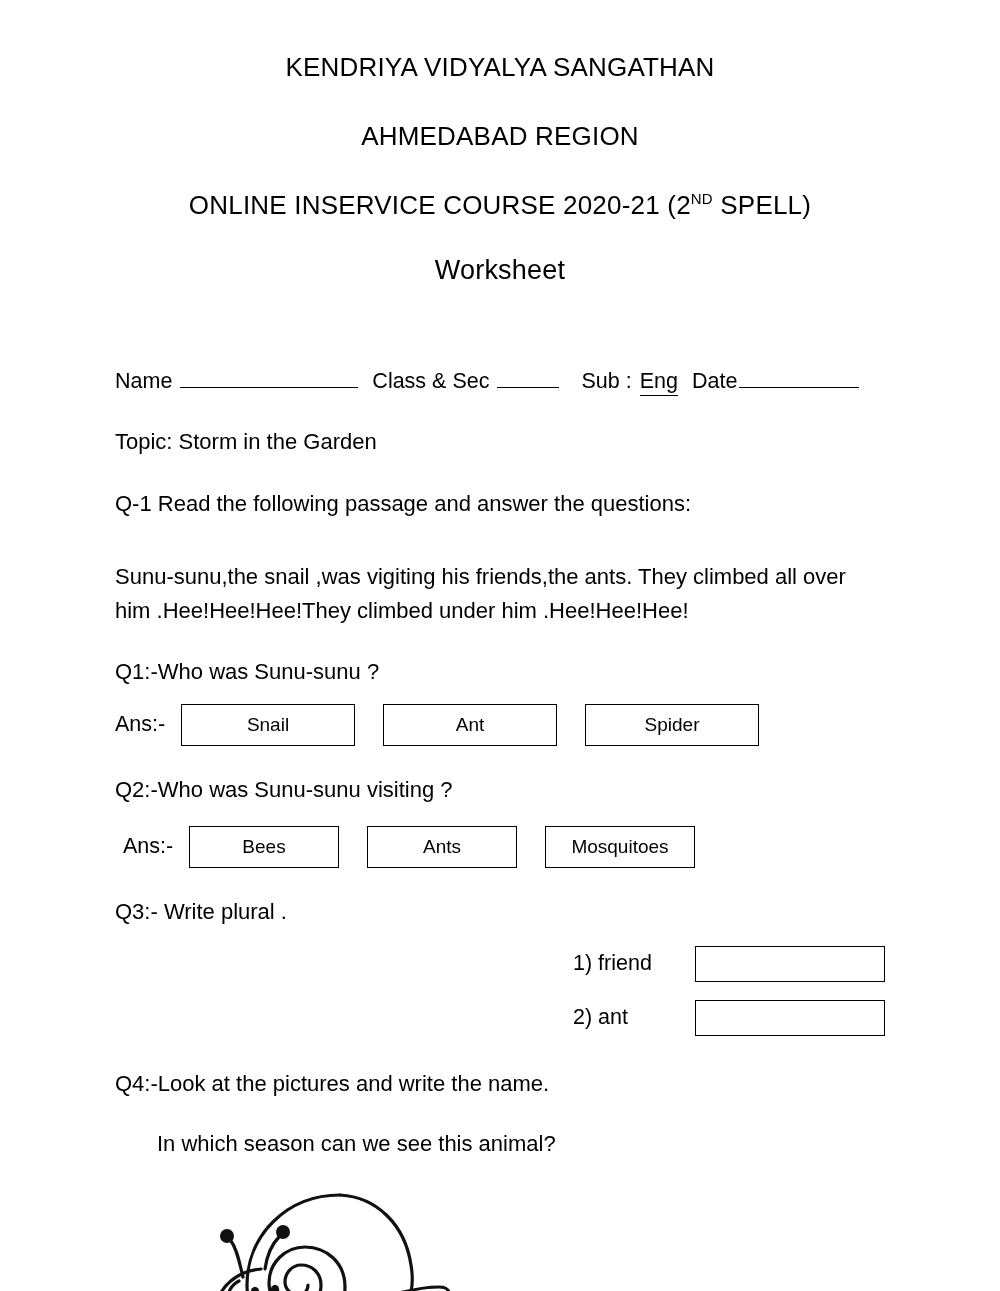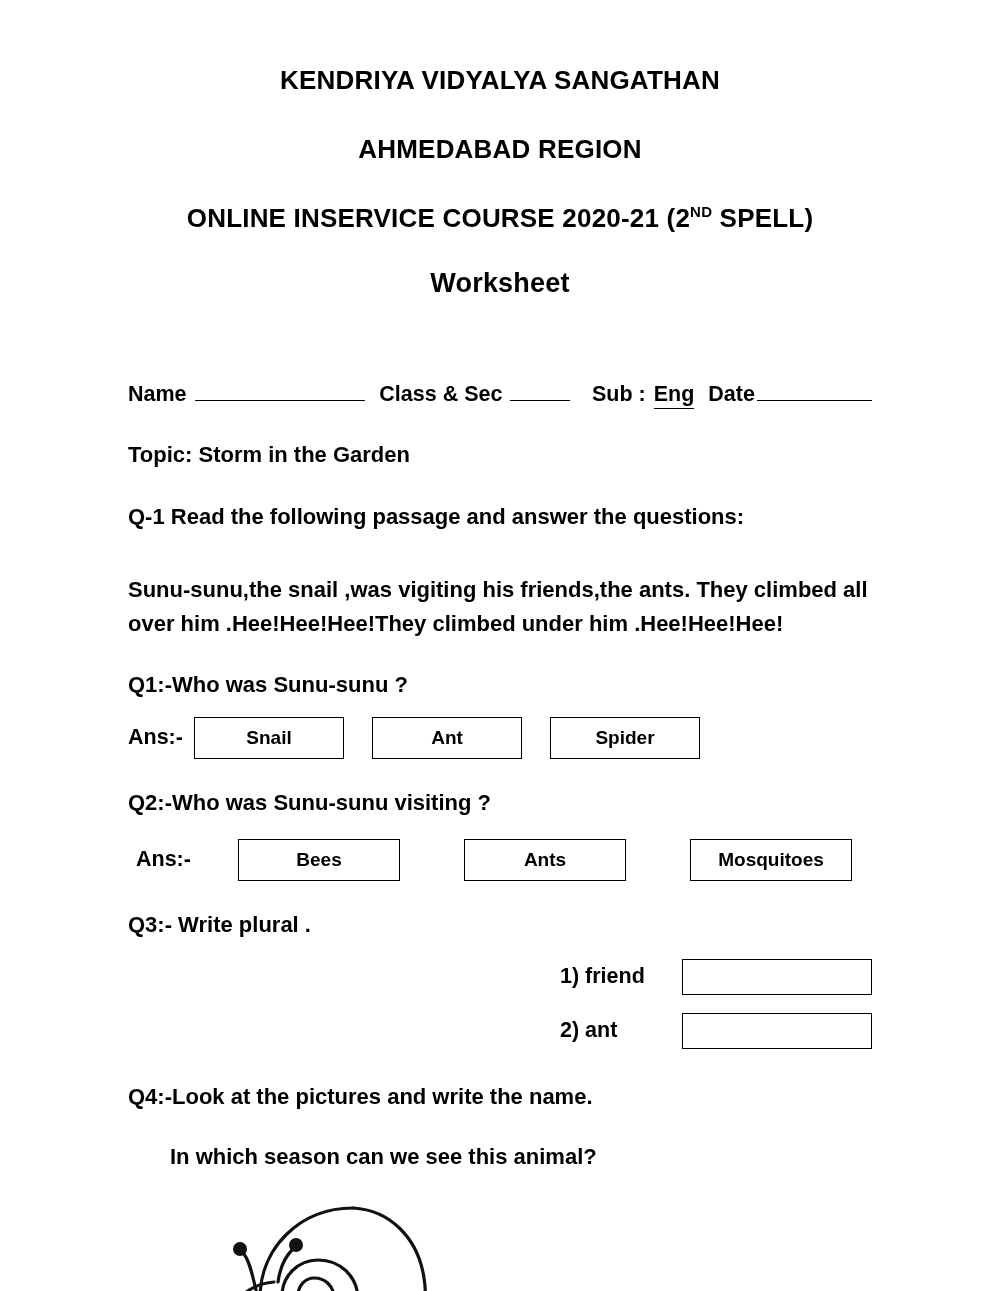--- a/index.html
+++ b/index.html
@@ -12,23 +12,22 @@
     height: 1291px;
     font-family: "Liberation Sans", sans-serif;
     color: #000000;
     position: relative;
     overflow: hidden;
   }
   .page {
     position: relative;
     width: 1000px;
     height: 1291px;
-    padding: 13px;
-    box-sizing: border-box;
-    font-weight: bold;
+    padding: 0;
+    box-sizing: border-box;
   }
   .heading {
     text-align: center;
     font-size: 26px;
     letter-spacing: 0.2px;
     margin: 0;
   }
   .h1 { padding-top: 52px; }
   .h2 { padding-top: 38px; }
   .h3 { padding-top: 38px; }
@@ -83,24 +82,24 @@
   }
   .opt-box {
     border: 1.4px solid #000;
     box-sizing: border-box;
     font-size: 19px;
     text-align: center;
     padding: 9px 6px;
     background: #fff;
   }
   .opt-gap { width: 28px; flex: none; }
-  .ans-row.r1 .opt-box { width: 150px; }
+  .ans-row.r1 .opt-box { width: 174px; }
   .ans-row.r1 .b1 { margin-left: 0px; }
   .ans-row.r2 { margin-top: 20px; margin-left: 8px; }
-  .ans-row.r2 .opt-box { width: 162px; margin-left: 36px; }
+  .ans-row.r2 .opt-box { width: 150px; }
   .plural-row {
     display: flex;
     align-items: center;
     margin-top: 18px;
     margin-left: 24px;
     justify-content: flex-end;
   }
   .plural-label {
     font-size: 21.5px;
     width: 122px;

